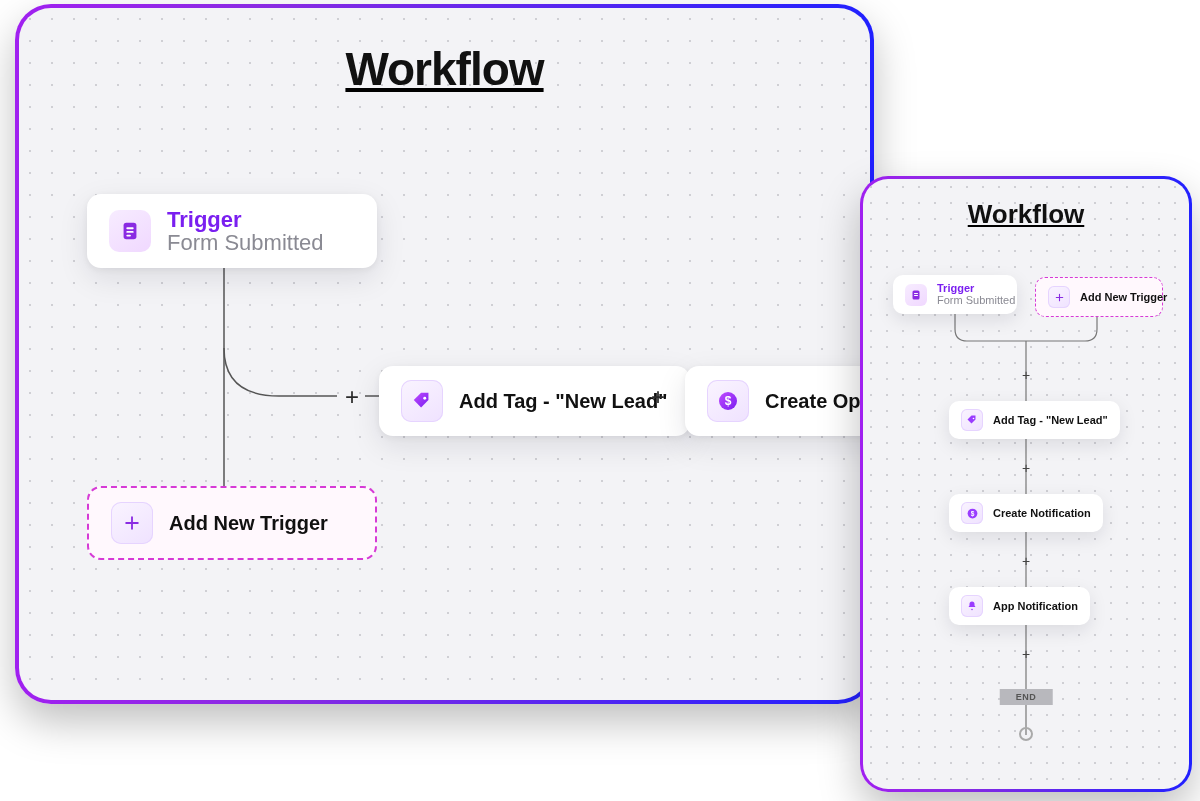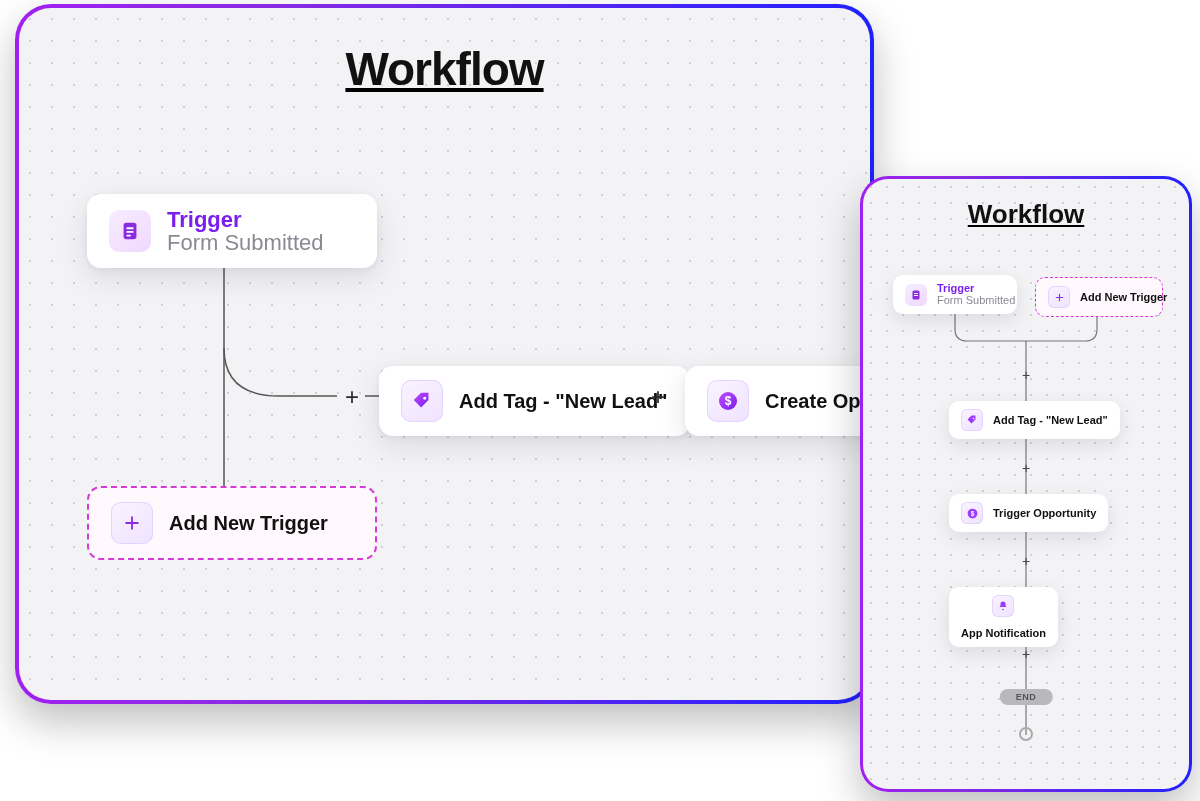--- a/index.html
+++ b/index.html
@@ -134,21 +134,21 @@
   }
   .m-plus {
     position: absolute;
     font-size: 14px; color: #444; font-weight: 300;
     transform: translateX(-50%);
   }
   .m-end {
     position: absolute;
     left: 50%; transform: translateX(-50%);
     background: #b8b8bd; color: #555;
-    border-radius: 8px;
+    border-radius: 0;
     font-size: 9px; font-weight: 800;
     padding: 3px 16px;
     letter-spacing: 0.5px;
     text-align: right;
   }
   .m-endcircle {
     position: absolute;
     left: 50%; transform: translateX(-50%);
     width: 14px; height: 14px;
     border: 2px solid #aaa; border-radius: 50%;
@@ -287,26 +287,26 @@
 
     <div class="m-plus" style="left:163px; top:281px;">+</div>
 
     <div class="m-node" style="left:86px; top:315px;">
       <div class="m-icon light">
         <svg width="13" height="13" viewBox="0 0 24 24">
             <circle cx="12" cy="12" r="9" fill="#9a3cff"></circle>
             <text x="12" y="16" text-anchor="middle" font-size="12" font-weight="700" fill="#fff">$</text>
           </svg>
       </div>
-      <div class="m-label">Trigger Opportunity</div>
+      <div class="m-label">Create Notification</div>
     </div>
 
     <div class="m-plus" style="left:163px; top:374px;">+</div>
 
-    <div class="m-node" style="left:86px; top:408px;flex-direction:column;">
+    <div class="m-node" style="left:86px; top:408px;">
       <div class="m-icon light">
         <svg width="12" height="12" viewBox="0 0 24 24">
             <path d="M12 3a5 5 0 0 0-5 5v3l-2 3h14l-2-3V8a5 5 0 0 0-5-5z" fill="#9a3cff"></path>
             <circle cx="12" cy="19" r="1.6" fill="#9a3cff"></circle>
           </svg>
       </div>
       <div class="m-label">App Notification</div>
     </div>
 
     <div class="m-plus" style="left:163px; top:467px;">+</div>

